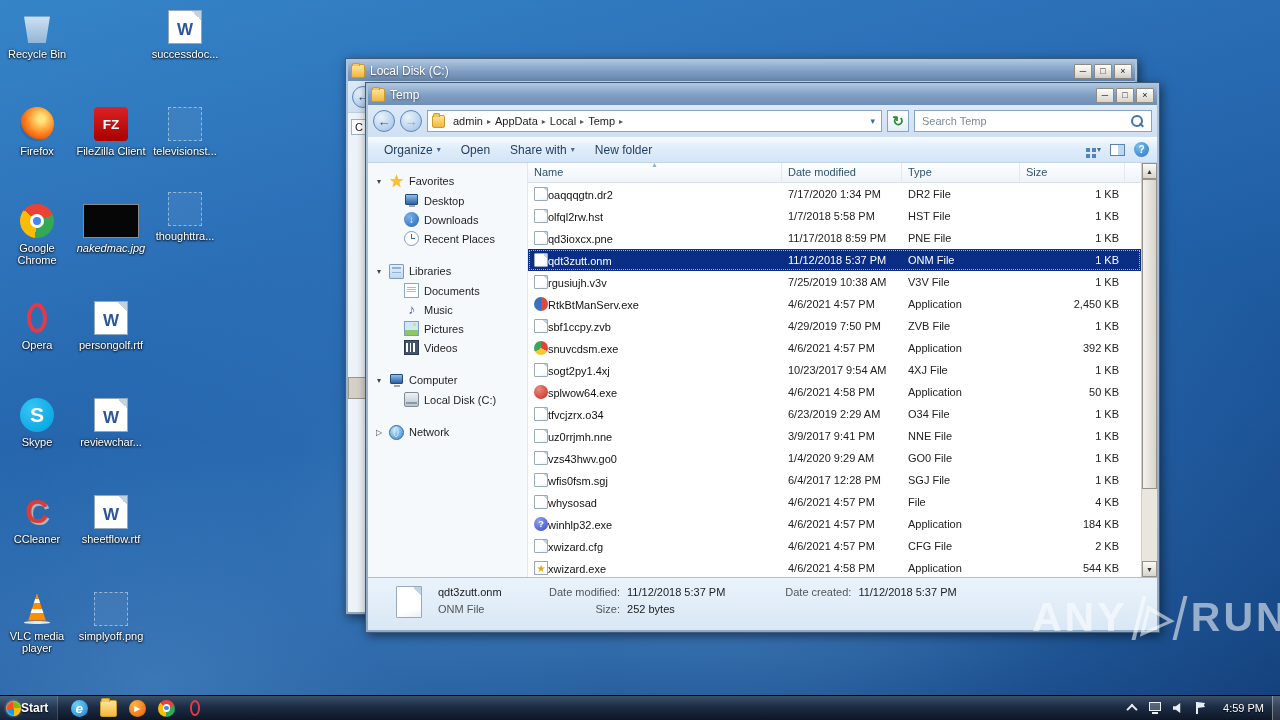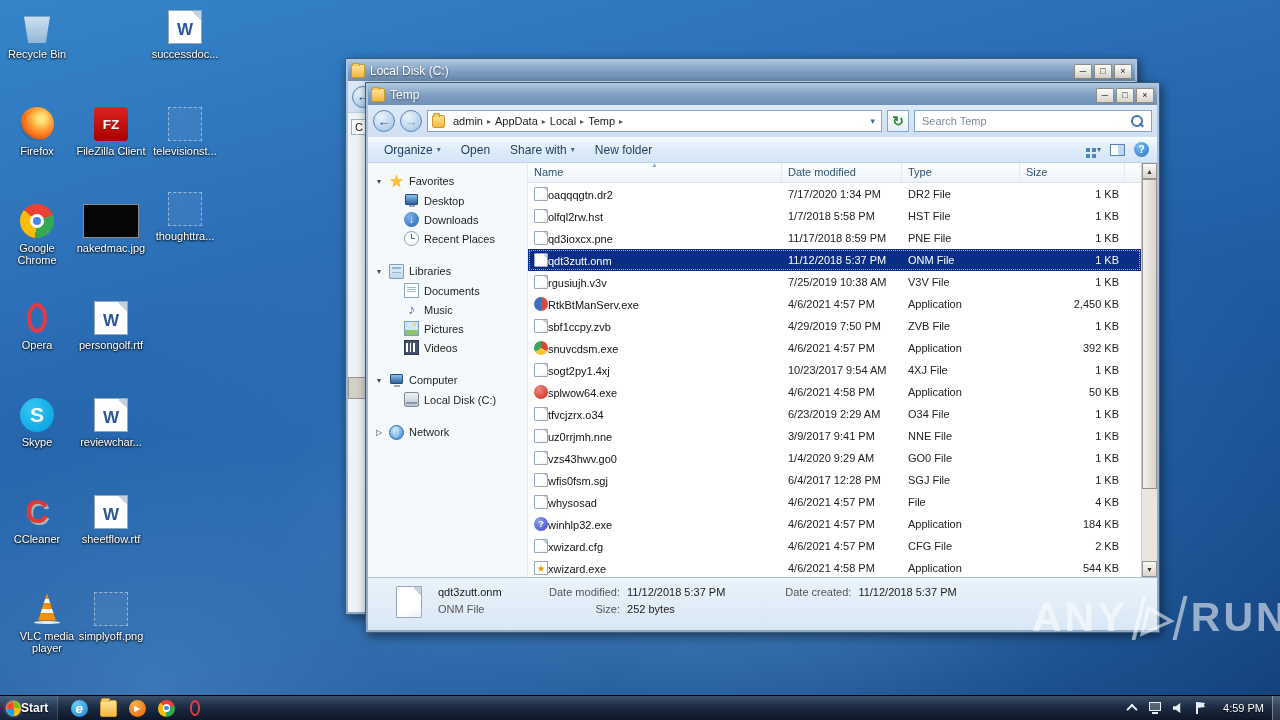--- a/index.html
+++ b/index.html
@@ -265,21 +265,21 @@
         <div class="di-label">FileZilla Client</div>
       </div>
       <div class="desk-icon" style="left: 150px; top: 107px;">
         <div class="icon di-size ic-ghost"></div>
         <div class="di-label">televisionst...</div>
       </div>
       <div class="desk-icon" style="left: 2px; top: 204px;">
         <div class="icon di-size ic-chrome"></div>
         <div class="di-label">Google Chrome</div>
       </div>
-      <div class="desk-icon" style="left: 76px; top: 204px;">
+      <div class="desk-icon" style="left: 76px; top: 204px; font-style: italic;">
         <div class="icon di-size ic-image-black wide"></div>
         <div class="di-label">nakedmac.jpg</div>
       </div>
       <div class="desk-icon" style="left: 150px; top: 192px;">
         <div class="icon di-size ic-ghost"></div>
         <div class="di-label">thoughttra...</div>
       </div>
       <div class="desk-icon" style="left: 2px; top: 301px;">
         <div class="icon di-size ic-opera"></div>
         <div class="di-label">Opera</div>
@@ -297,21 +297,21 @@
         <div class="di-label">reviewchar...</div>
       </div>
       <div class="desk-icon" style="left: 2px; top: 495px;">
         <div class="icon di-size ic-ccleaner"></div>
         <div class="di-label">CCleaner</div>
       </div>
       <div class="desk-icon" style="left: 76px; top: 495px;">
         <div class="icon di-size ic-word"></div>
         <div class="di-label">sheetflow.rtf</div>
       </div>
-      <div class="desk-icon" style="left: 12px; top: 592px;">
+      <div class="desk-icon" style="left: 2px; top: 592px;">
         <div class="icon di-size ic-vlc"></div>
         <div class="di-label">VLC media player</div>
       </div>
       <div class="desk-icon" style="left: 76px; top: 592px;">
         <div class="icon di-size ic-ghost"></div>
         <div class="di-label">simplyoff.png</div>
       </div>
     </div>
 
   <div class="win win-back">

